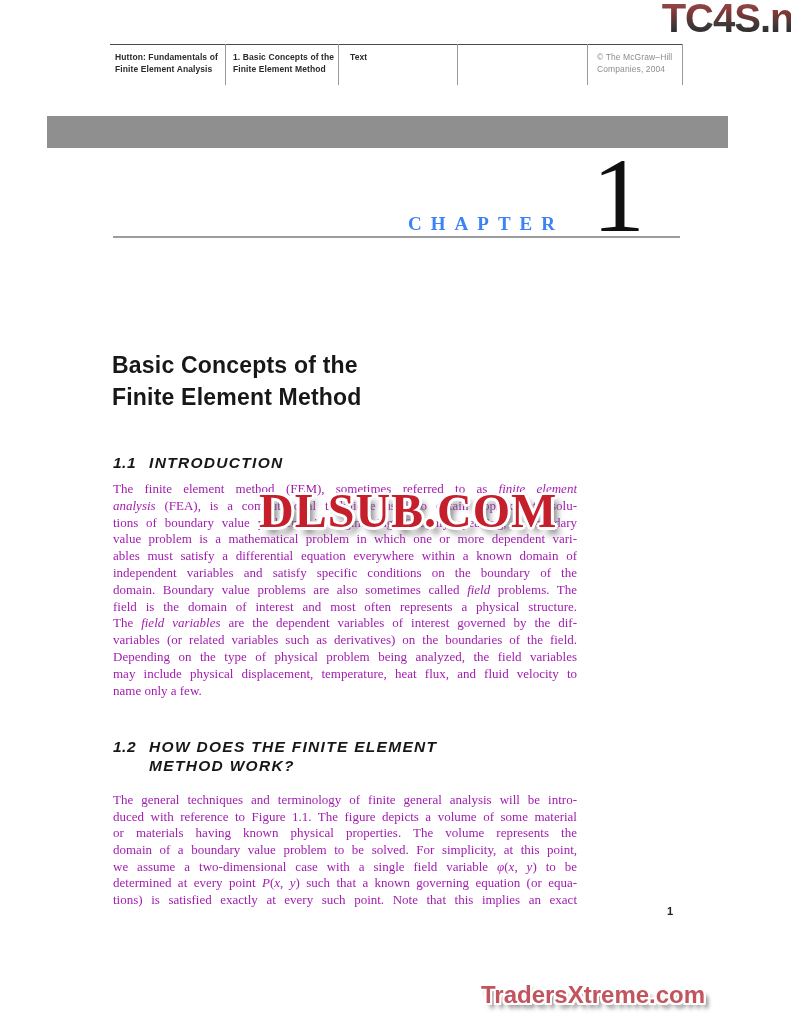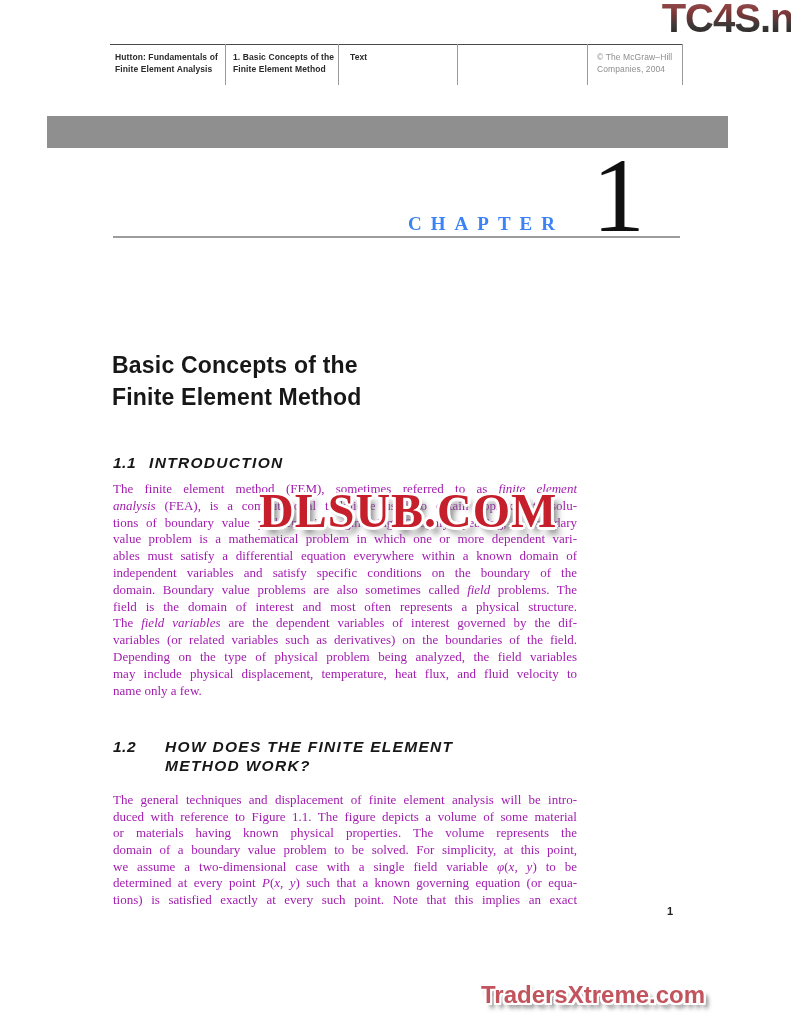--- a/index.html
+++ b/index.html
@@ -39,21 +39,21 @@
     font-family:"Liberation Sans", sans-serif; font-weight:bold; font-size:23px;
     line-height:32px; color:#171717; letter-spacing:0.2px;
   }
   .sec-head {
     position:absolute; left:113px; display:flex;
     font-family:"Liberation Sans", sans-serif; font-weight:bold; font-size:15.5px;
     color:#171717; letter-spacing:1.3px; line-height:19px;font-style:italic;
   }
   .sec-head .num { margin-right:13px; letter-spacing:0.5px; }
   #sec1-head { top:453px; }
-  #sec2-head { top:737px;gap:16px; }
+  #sec2-head { top:737px; }
 
   
   .para { position:absolute; left:113px; width:464px; font-size:13px; color:#a21caf; }
   #para1 { top:481px; line-height:16.8px; }
   #para2 { top:792px; line-height:16.7px; }
   .pline { text-align:justify; text-align-last:justify; height:inherit; }
   #para1 .pline { height:16.8px; overflow:hidden; }
   #para2 .pline { height:16.7px; overflow:hidden; }
   .pline.end { text-align-last:left; }
   .pline em { font-style:italic; }
@@ -151,21 +151,21 @@
     </div>
 
   <div class="sec-head" id="sec2-head">
     <span class="num">1.2</span>
     <span>
       <div>HOW DOES THE FINITE ELEMENT</div>
       <div>METHOD WORK?</div>
     </span>
   </div>
   <div class="para" id="para2">
-      <div class="pline"><span>The general techniques and displacement of finite element analysis will be intro-</span></div>
+      <div class="pline"><span>The general techniques and terminology of finite general analysis will be intro-</span></div>
       <div class="pline"><span>duced with reference to Figure 1.1. The figure depicts a volume of some material</span></div>
       <div class="pline"><span>or materials having known physical properties. The volume represents the</span></div>
       <div class="pline"><span>domain of a boundary value problem to be solved. For simplicity, at this point,</span></div>
       <div class="pline"><span>we assume a two-dimensional case with a single field variable </span><em>φ</em><span>(</span><em>x</em><span>, </span><em>y</em><span>) to be</span></div>
       <div class="pline"><span>determined at every point </span><em>P</em><span>(</span><em>x</em><span>, </span><em>y</em><span>) such that a known governing equation (or equa-</span></div>
       <div class="pline"><span>tions) is satisfied exactly at every such point. Note that this implies an exact</span></div>
     </div>
 
   <div class="page-num">1</div>
 

